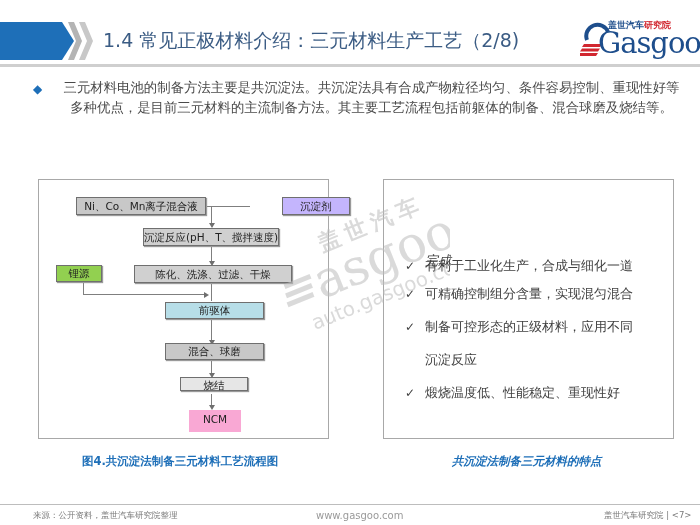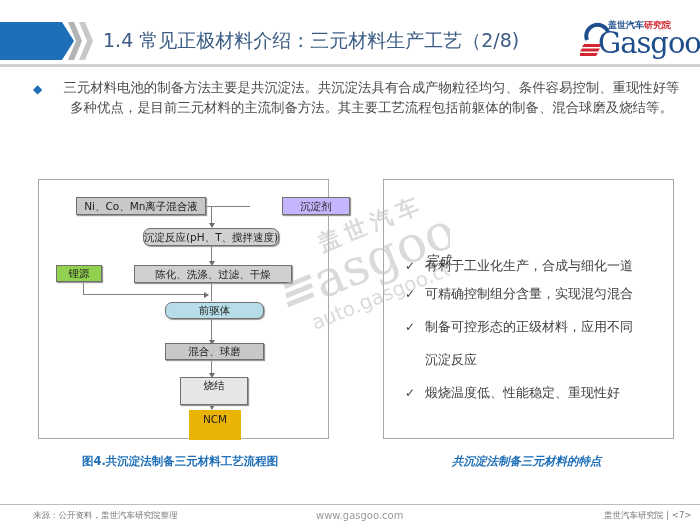--- a/index.html
+++ b/index.html
@@ -96,27 +96,27 @@
 <div class="arrow-r" style="left:204px; top:291.5px;"></div>
 <div class="line" style="left:211px; top:319px; width:1px; height:24px;"></div>
 <div class="arrow" style="left:208.5px; top:340px;"></div>
 <div class="line" style="left:211px; top:360px; width:1px; height:16px;"></div>
 <div class="arrow" style="left:208.5px; top:373px;"></div>
 <div class="line" style="left:211px; top:394px; width:1px; height:14px;"></div>
 <div class="arrow" style="left:208.5px; top:405px;"></div>
 
 <div class="fbox" style="left:52px; top:197px; width:130px; height:18px; line-height:16px; background:#c8c8c8;margin-left:24px;">Ni、Co、Mn离子混合液</div>
 <div class="fbox" style="left:250px; top:197px; width:68px; height:18px; line-height:16px; background:#c4b5fd;margin-left:32px;">沉淀剂</div>
-<div class="fbox" style="left:143px; top:228px; width:136px; height:18px; line-height:16px; background:#d0d0d0;border-radius:7px;">沉淀反应(pH、T、搅拌速度)</div>
+<div class="fbox" style="left:143px; top:228px; width:136px; height:18px; line-height:16px; background:#d0d0d0;">沉淀反应(pH、T、搅拌速度)</div>
 <div class="fbox" style="left:56px; top:265px; width:46px; height:17px; line-height:15px; background:#92d050;">锂源</div>
 <div class="fbox" style="left:134px; top:265px; width:158px; height:18px; line-height:16px; background:#d0d0d0;">陈化、洗涤、过滤、干燥</div>
-<div class="fbox" style="left:165px; top:302px; width:99px; height:17px; line-height:15px; background:#b7dee8;border-radius:7px;">前驱体</div>
+<div class="fbox" style="left:165px; top:302px; width:99px; height:17px; line-height:15px; background:#b7dee8;">前驱体</div>
 <div class="fbox" style="left:165px; top:343px; width:99px; height:17px; line-height:15px; background:#c8c8c8;">混合、球磨</div>
-<div class="fbox" style="left:180px; top:377px; width:68px; height:28px; line-height:15px; background:#e6e6e6;">烧结</div>
-<div class="fbox" style="left:189px; top:410px; width:52px; height:30px; line-height:18px; background:#eab308; border:none; box-shadow:none;">NCM</div>
+<div class="fbox" style="left:180px; top:377px; width:68px; height:14px; line-height:15px; background:#e6e6e6;">烧结</div>
+<div class="fbox" style="left:189px; top:410px; width:52px; height:22px; line-height:18px; background:#f9a8d4; border:none; box-shadow:none;">NCM</div>
 
 <div class="caption" style="left:82px; top:454px;">图4.共沉淀法制备三元材料工艺流程图</div>
 
 <div class="panel-right"></div>
 
 <div class="feat" style="top:220px;margin-top:37px;">
   <span class="chk">✓</span><span>有利于工业化生产，合成与细化一道</span>
 </div>
 <div class="feat-cont" style="top:252px;font-style:italic;">完成</div>
 <div class="feat" style="top:285px;">

